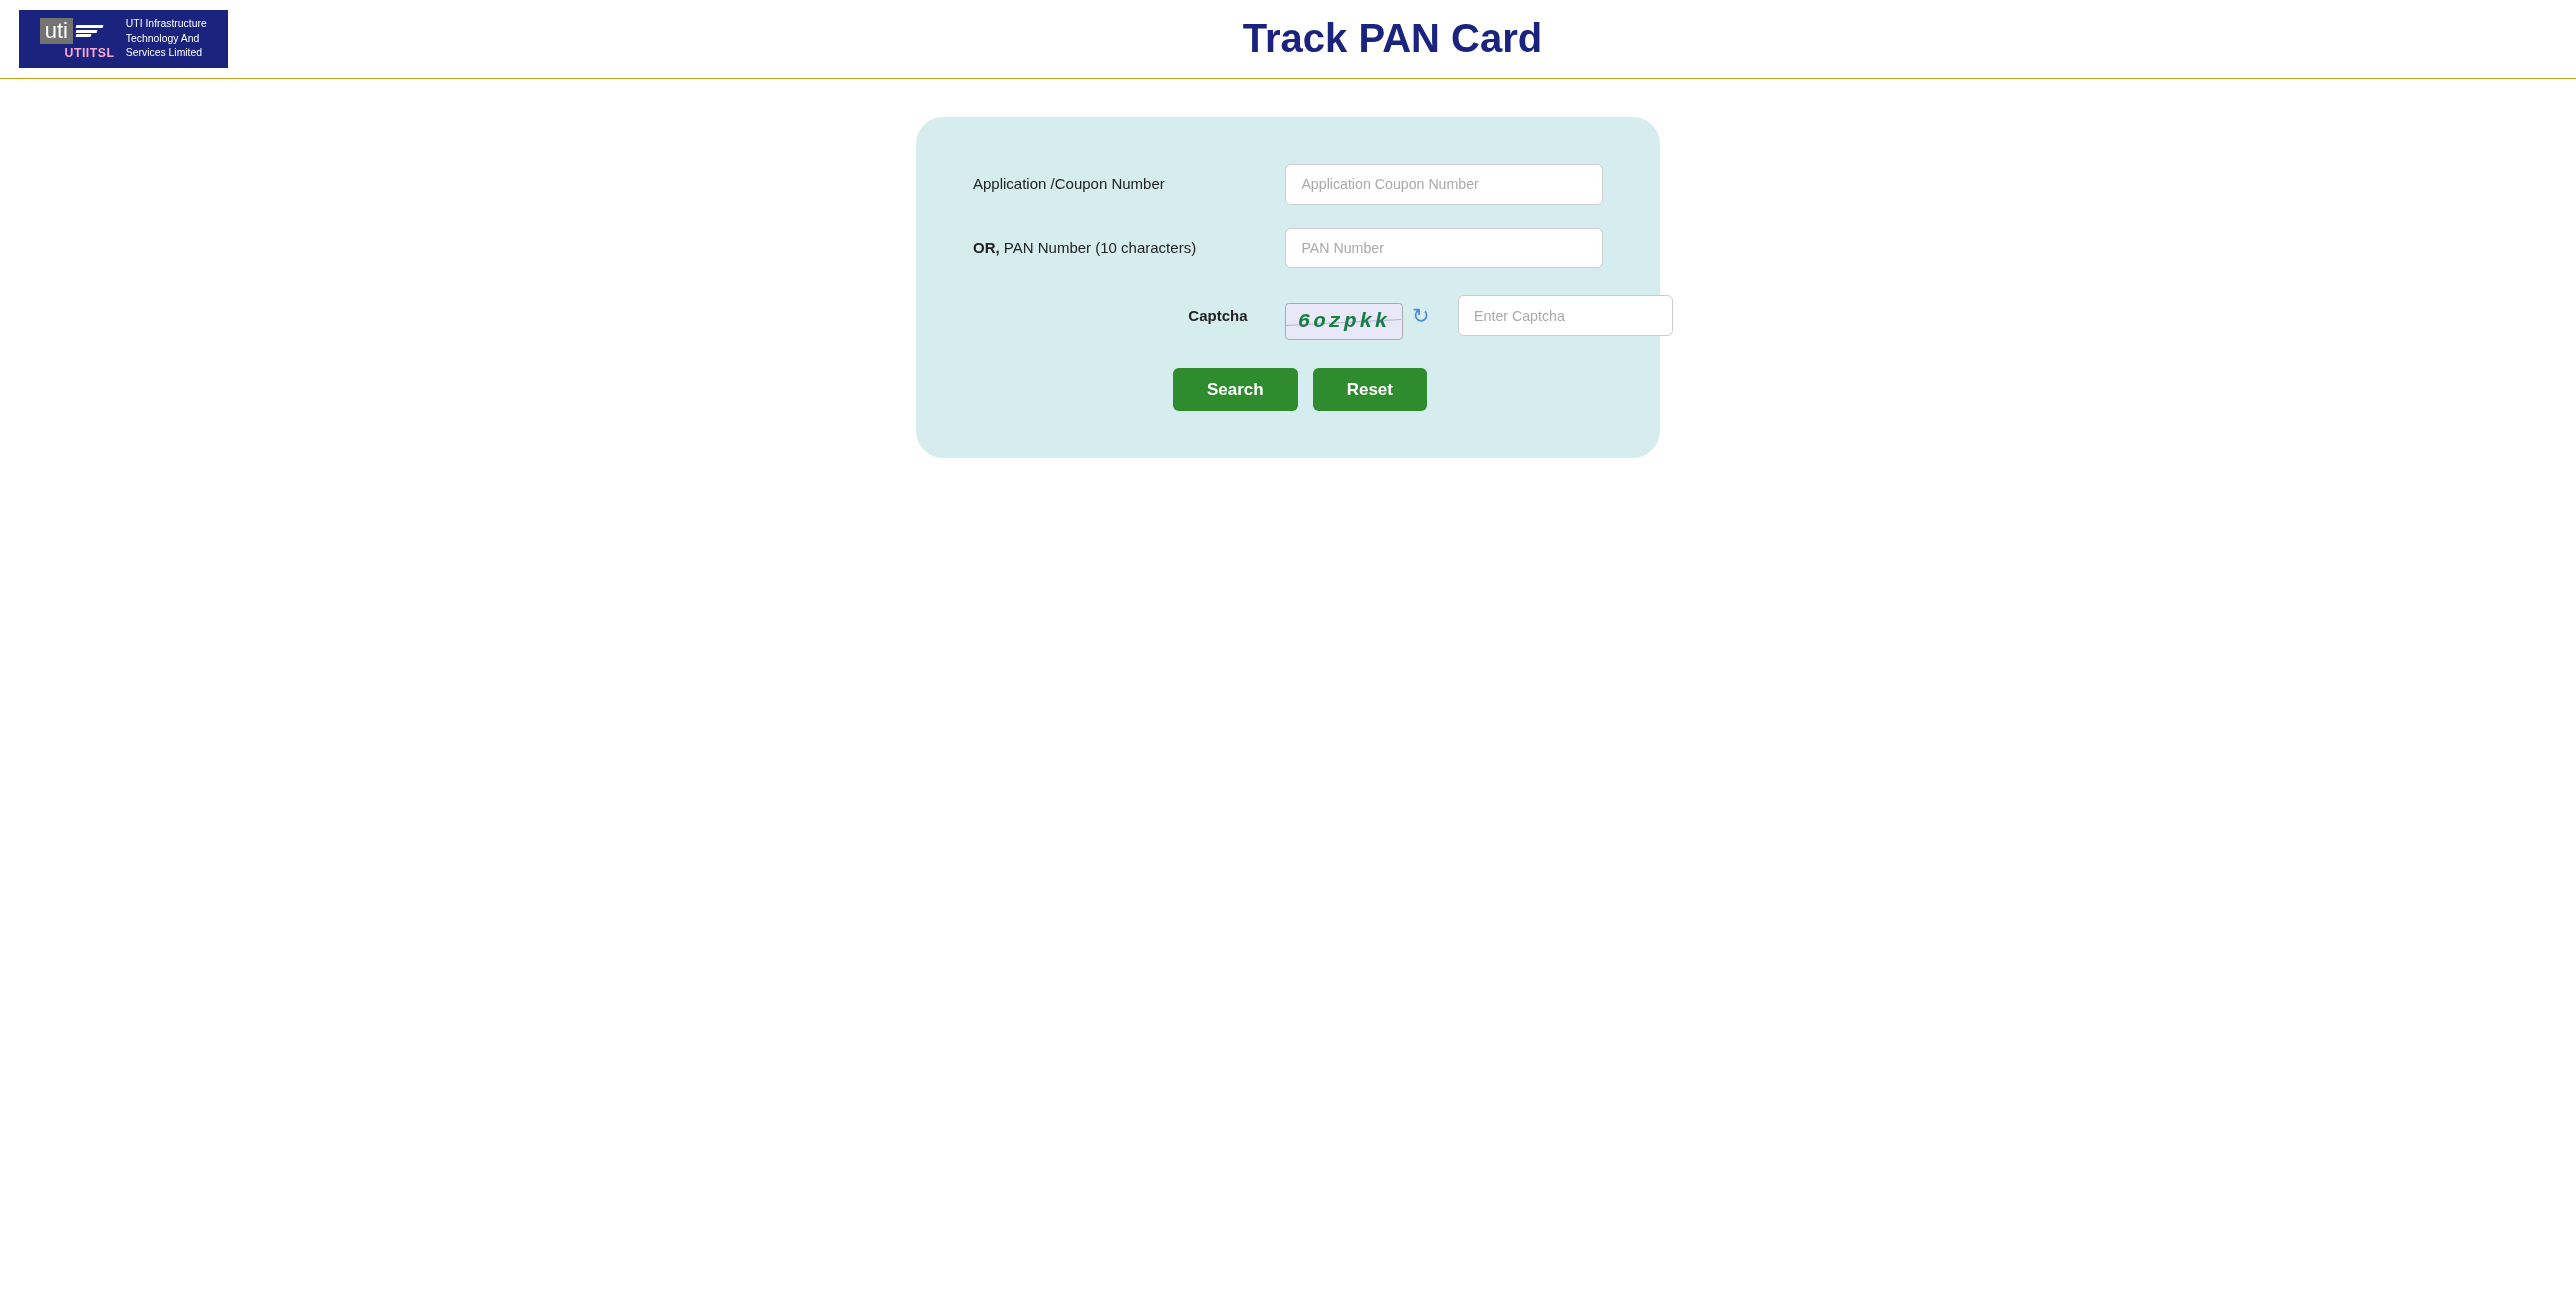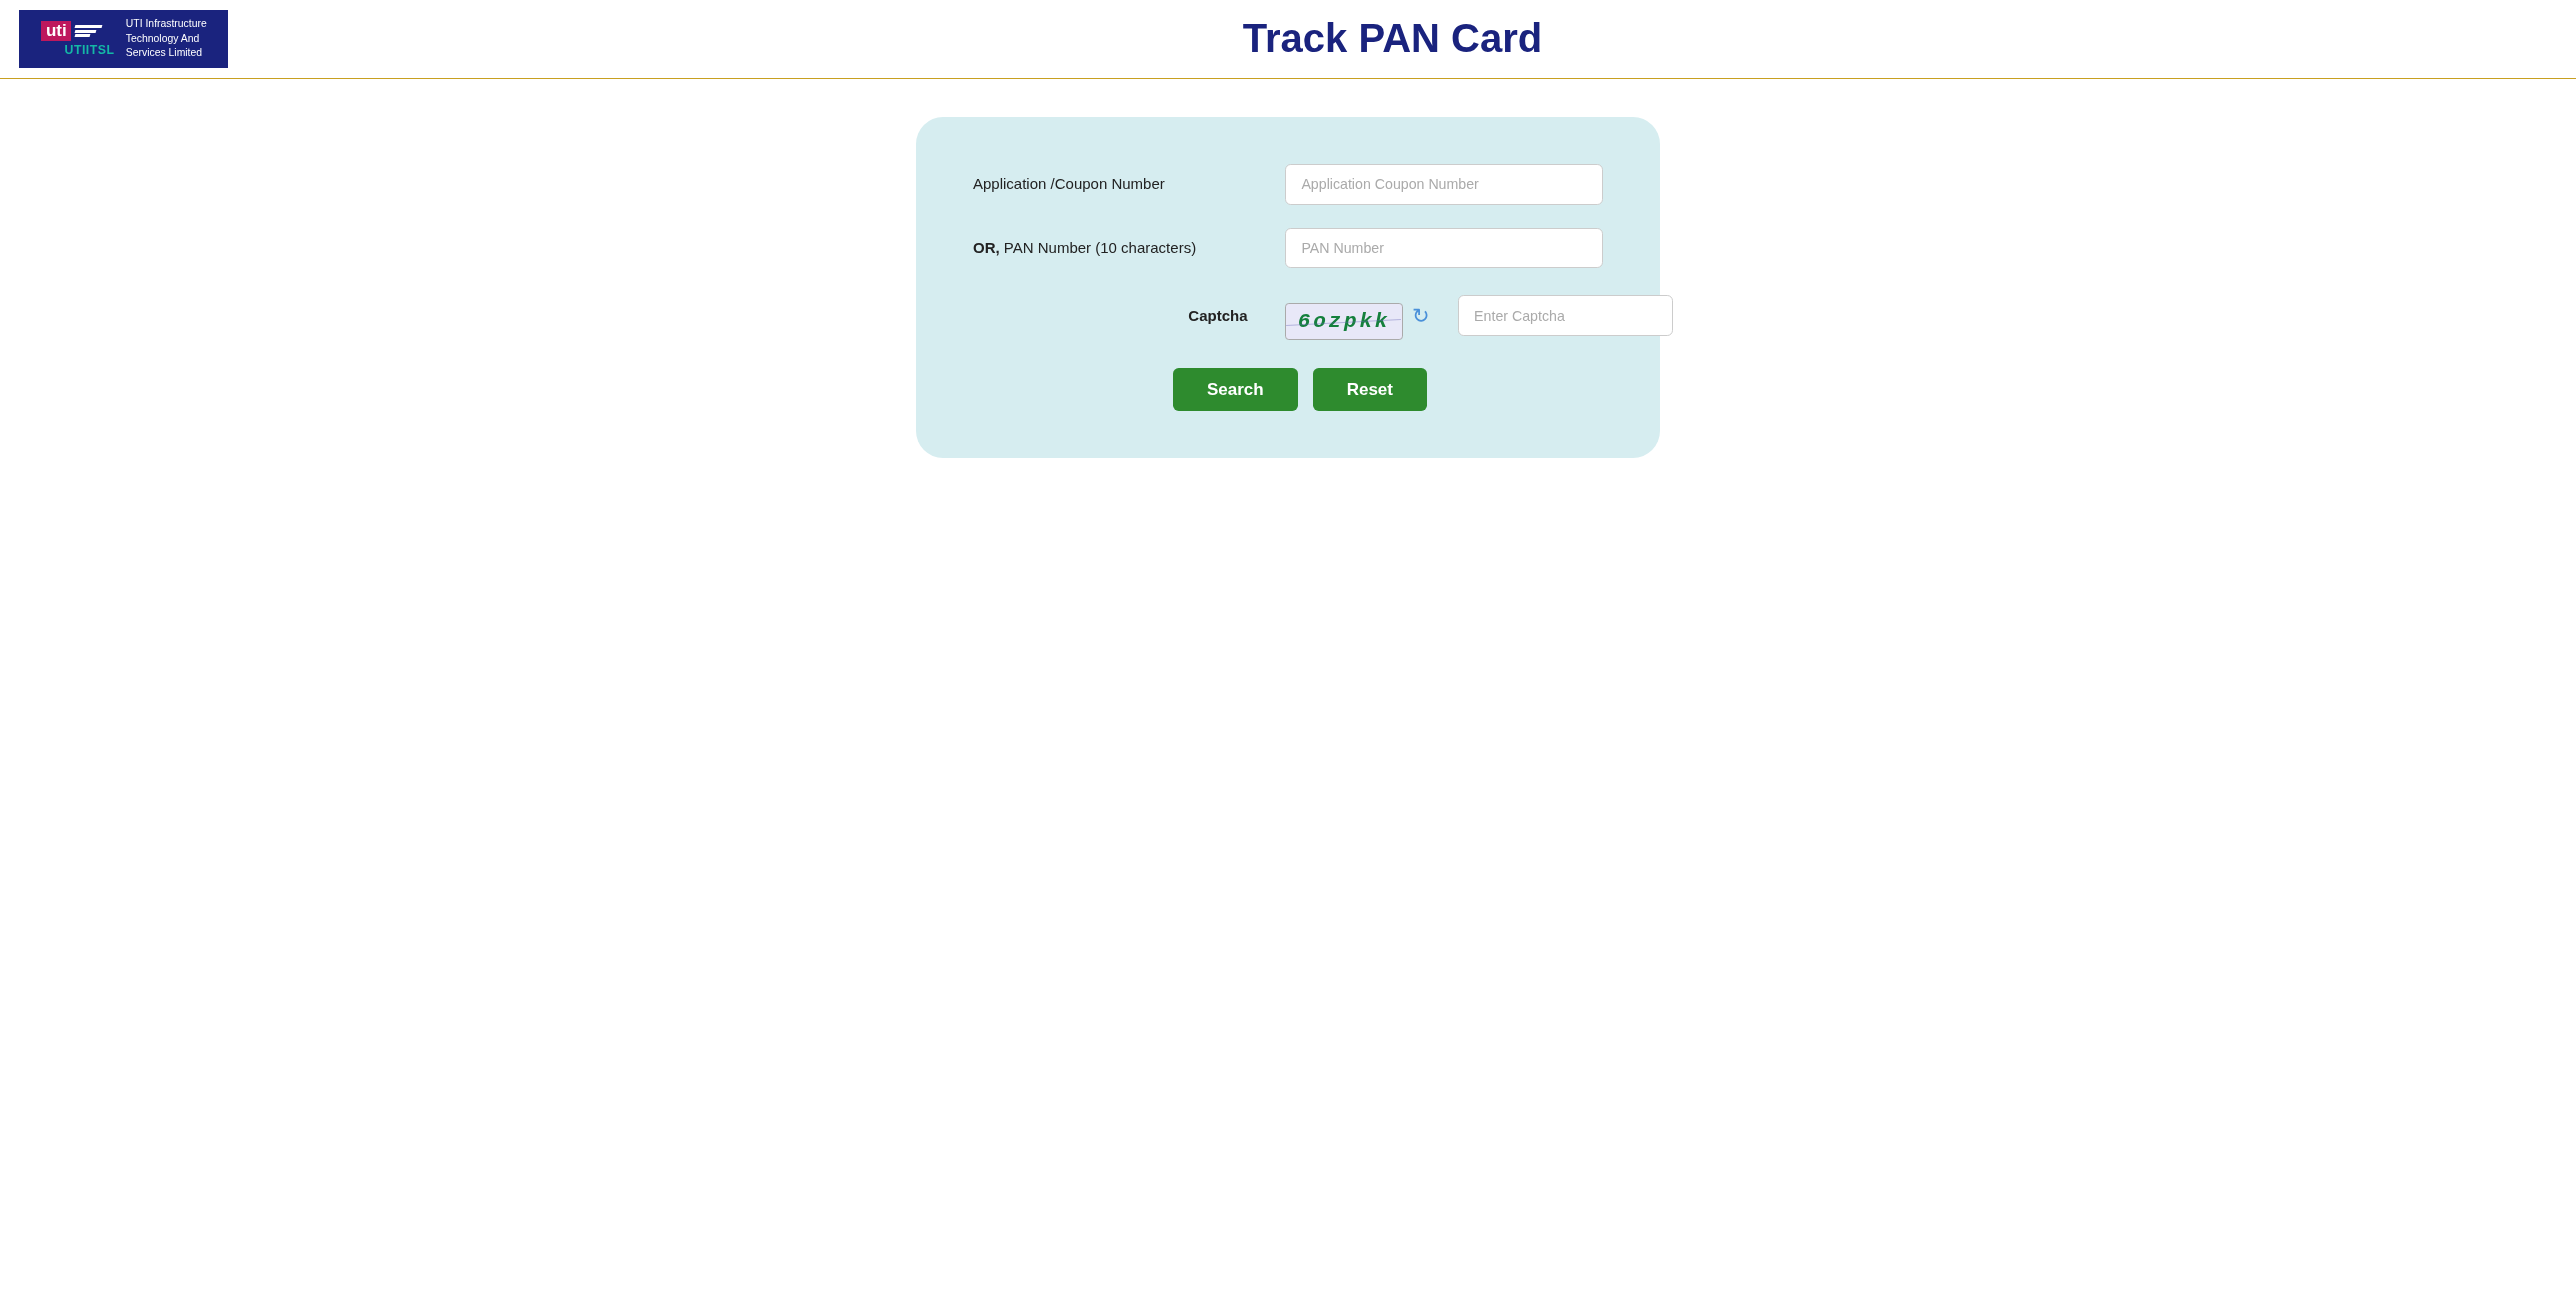--- a/index.html
+++ b/index.html
@@ -44,24 +44,24 @@
       align-items: center;
     }
 
     .logo-uti-top {
       display: flex;
       align-items: center;
       gap: 3.8px;
     }
 
     .uti-orange-box {
-      background: #be185d;
+      background: #737373;
       color: white;
-      font-weight: bold;
-      font-size: 17px;
+      font-weight: normal;
+      font-size: 22px;
       padding: 1.9px 4.7px;
       line-height: 1;
     }
 
     .uti-lines {
       display: flex;
       flex-direction: column;
       gap: 1.9px;
     }
 
@@ -69,21 +69,21 @@
       height: 2.8px;
       background: white;
       transform: skewX(-15deg);
     }
 
     .uti-line:nth-child(1) { width: 26.5px; }
     .uti-line:nth-child(2) { width: 21px; }
     .uti-line:nth-child(3) { width: 15px; }
 
     .logo-utiitsl {
-      color: #14b8a6;
+      color: #f9a8d4;
       font-size: 12.3px;
       font-weight: bold;
       letter-spacing: 0.5px;
       margin-top: 1.9px;
       padding-left: 36px;
     }
 
     .logo-text {
       color: white;
       font-size: 10.4px;

